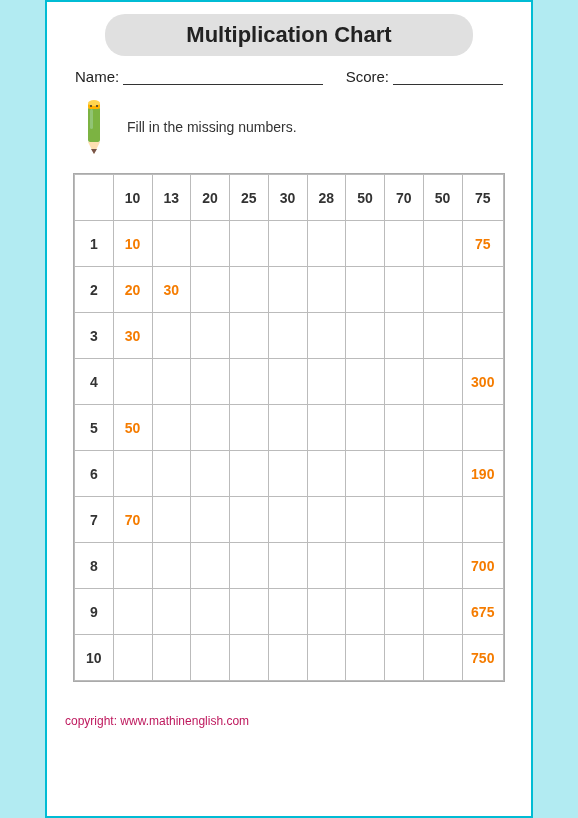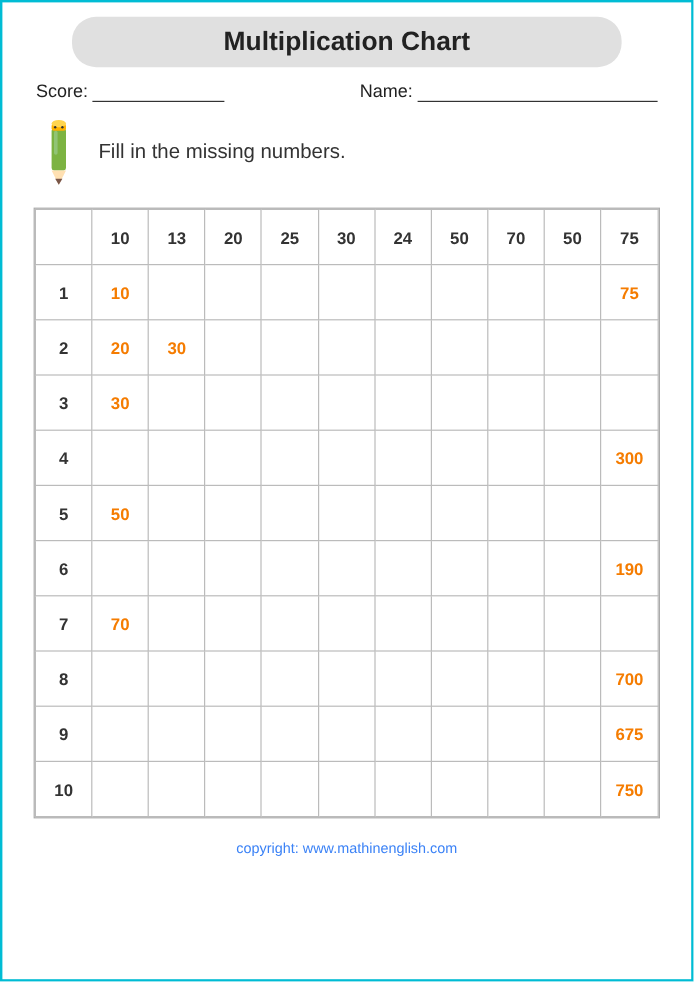--- a/index.html
+++ b/index.html
@@ -6,21 +6,21 @@
     body {
       background: #b2ebf2;
       display: flex;
       justify-content: center;
       align-items: center;
       min-height: 100vh;
       font-family: Arial, sans-serif;
     }
     .page {
       background: white;
-      width: 578px;
+      width: 488px;
       min-height: 818px;
       border: 2px solid #00bcd4;
       padding: 12px 18px 20px 18px;
       position: relative;
     }
     .title-bar {
       background: #e0e0e0;
       border-radius: 20px;
       text-align: center;
       padding: 8px 20px;
@@ -59,21 +59,21 @@
       align-items: center;
       gap: 14px;
       margin: 8px 10px 16px 10px;
     }
     .pencil-icon {
       width: 38px;
       height: 60px;
       flex-shrink: 0;
     }
     .instruction-text {
-      font-size: 17px;
+      font-size: 14px;
       color: #333;
       text-align: right;
     }
     .chart-container {
       margin: 0 8px;
       border: 1.5px solid #aaa;
     }
     table {
       border-collapse: collapse;
       width: 100%;
@@ -97,43 +97,43 @@
       color: #333;
     }
     .orange {
       color: #f57c00;
       font-weight: bold;
     }
     .empty-corner {
       background: white;
     }
     .copyright {
-      text-align: center;
+      text-align: left;
       font-size: 12px;
-      color: #3b82f6;
-      margin-top: 18px;
+      color: #be185d;
+      margin-top: 32px;
     }
   </style>
 </head>
 <body>
 
 <div class="page">
 
   <div class="title-bar">
     <h1>Multiplication Chart</h1>
   </div>
 
   <div class="name-score-row">
     <div class="name-field">
+      <span>Name:</span>
+      <div class="underline-name"></div>
+    </div>
+    <div class="name-field">
       <span>Score:</span>
       <div class="underline-score"></div>
-    </div>
-    <div class="name-field">
-      <span>Name:</span>
-      <div class="underline-name"></div>
     </div>
   </div>
 
   <div class="instruction-row">
 
     <svg class="pencil-icon" viewBox="0 0 38 60" xmlns="http://www.w3.org/2000/svg">
 
       <rect x="13" y="10" width="12" height="35" rx="2" fill="#7cb342"></rect>
 
       <polygon points="13,45 25,45 19,57" fill="#ffe0b2"></polygon>
@@ -155,21 +155,21 @@
   <div class="chart-container">
     <table>
       <thead>
         <tr>
           <td class="empty-corner header-cell"></td>
           <td class="header-cell">10</td>
           <td class="header-cell">13</td>
           <td class="header-cell">20</td>
           <td class="header-cell">25</td>
           <td class="header-cell">30</td>
-          <td class="header-cell">24</td>
+          <td class="header-cell">28</td>
           <td class="header-cell">50</td>
           <td class="header-cell">70</td>
           <td class="header-cell">50</td>
           <td class="header-cell">75</td>
         </tr>
       </thead>
       <tbody id="table-body">
       <tr>
             <td class="row-label">1</td>
             <td class="orange">10</td>

